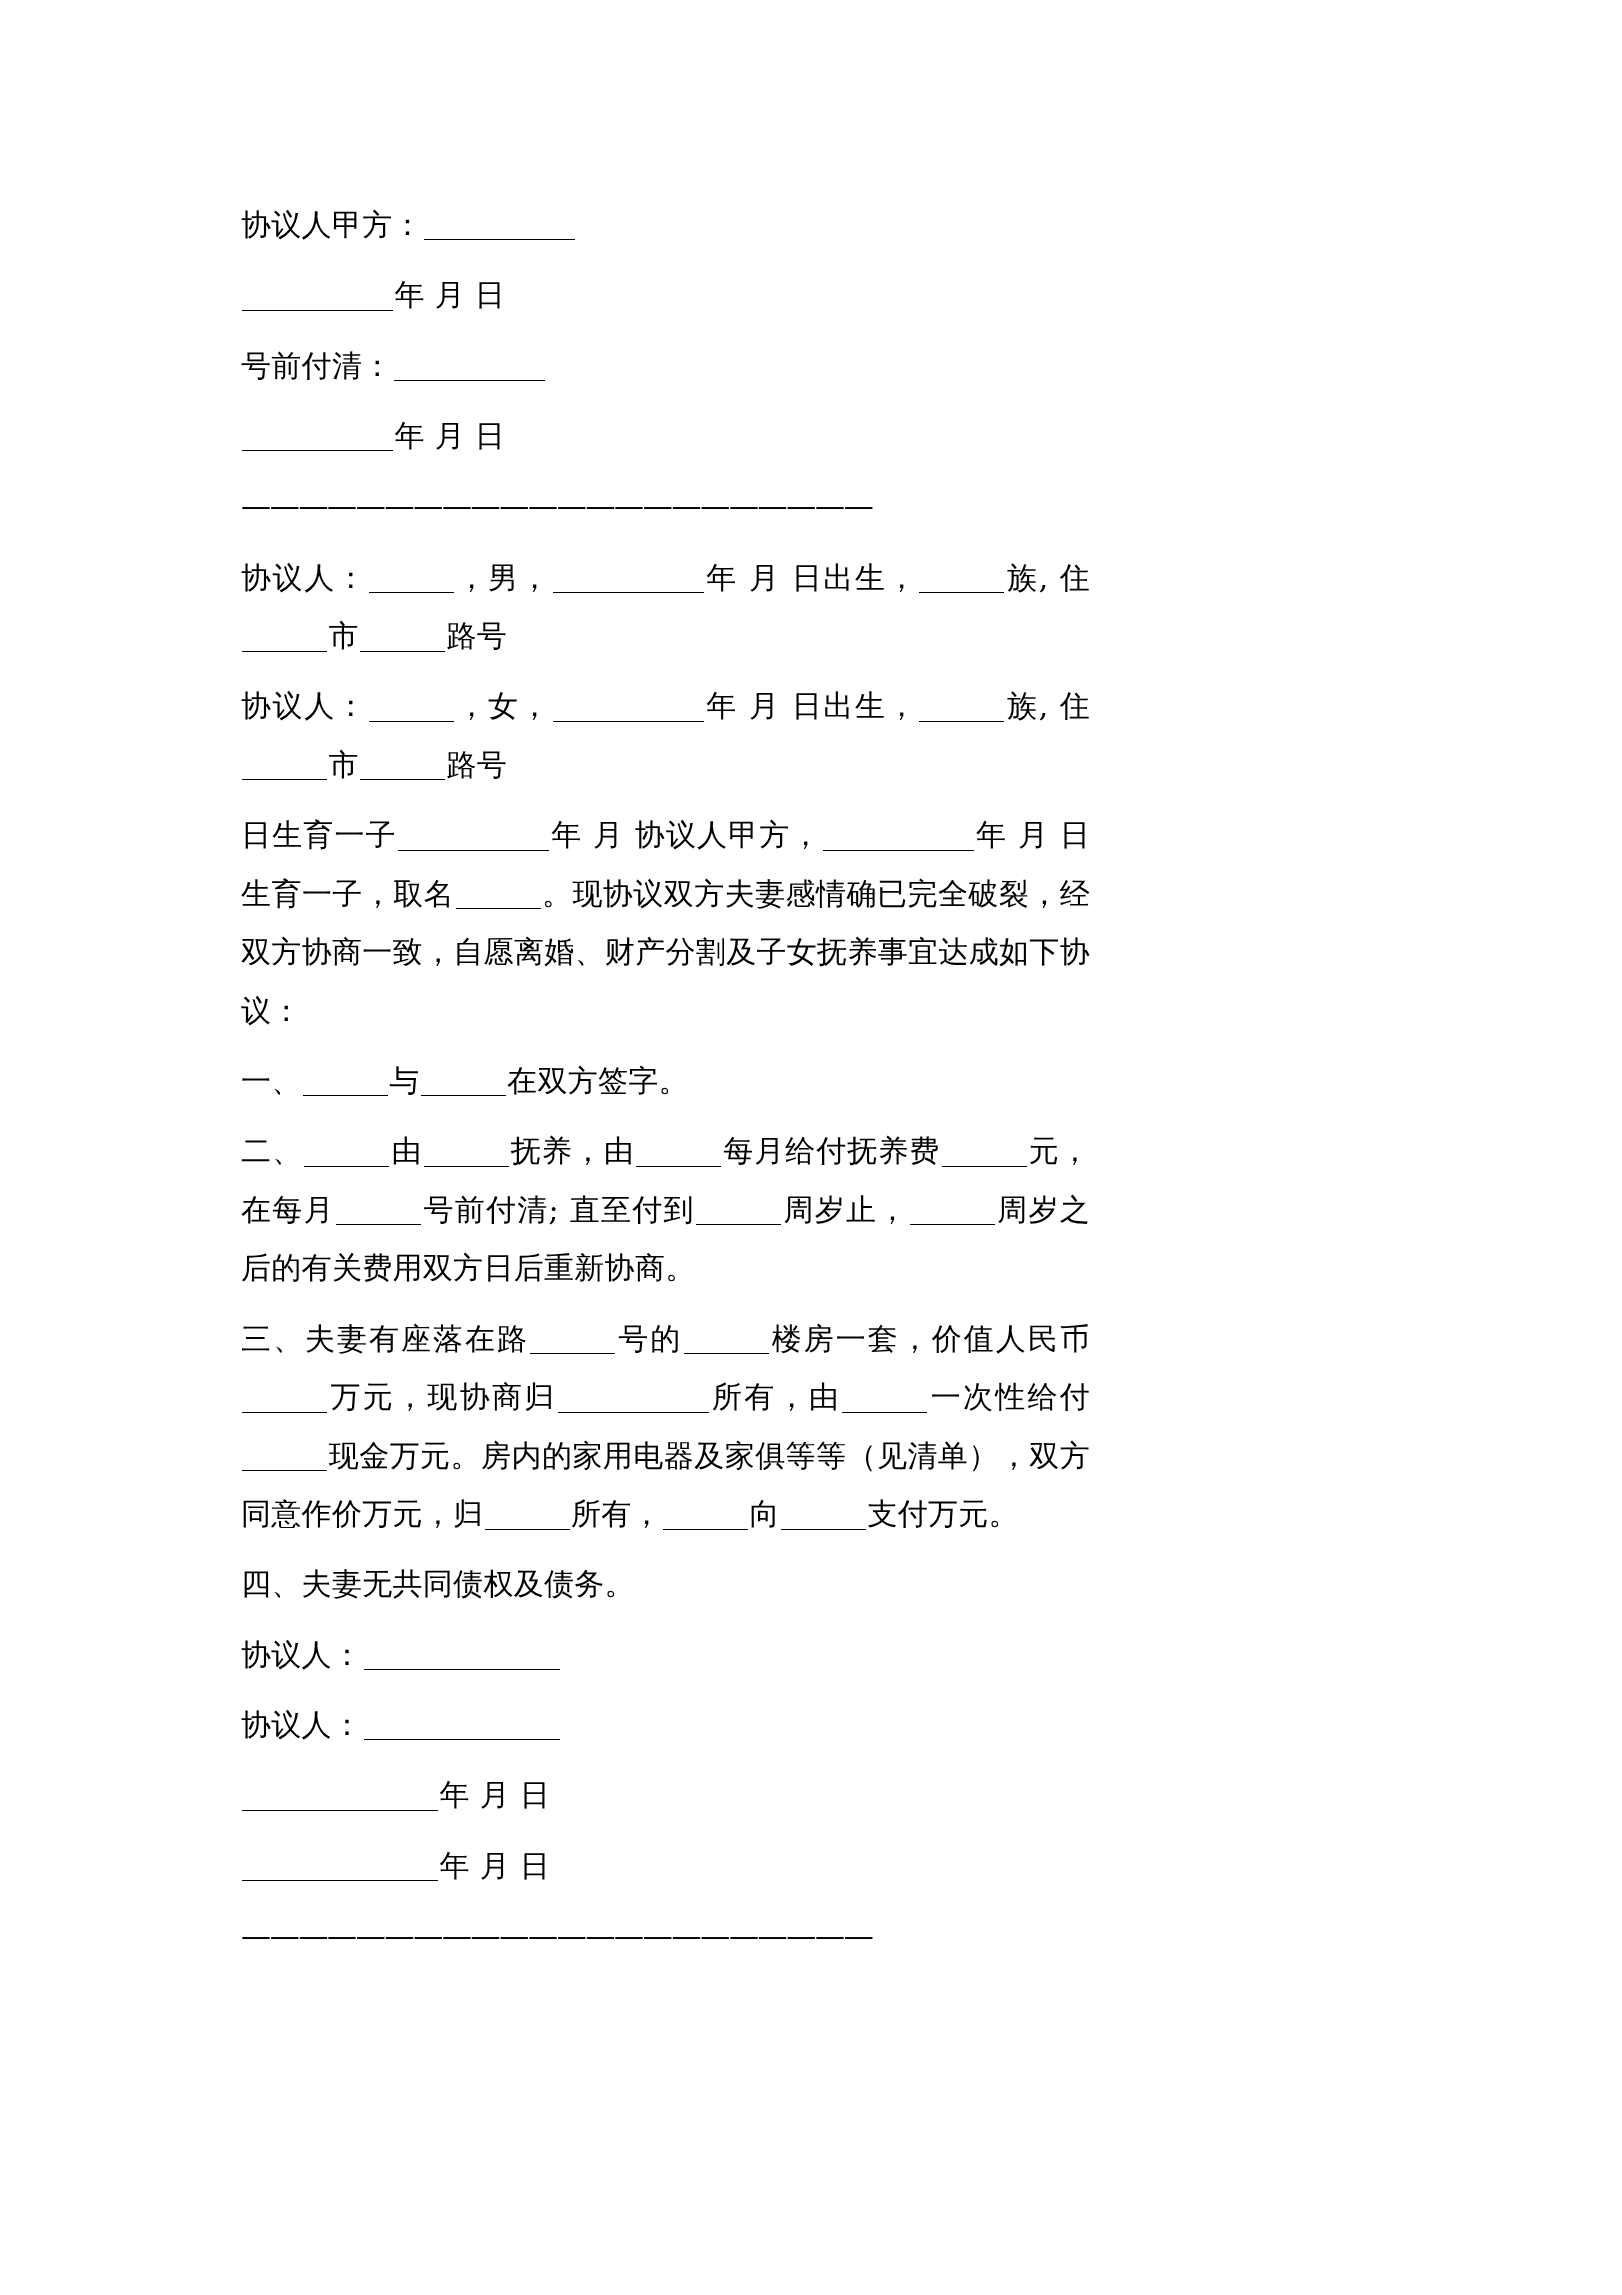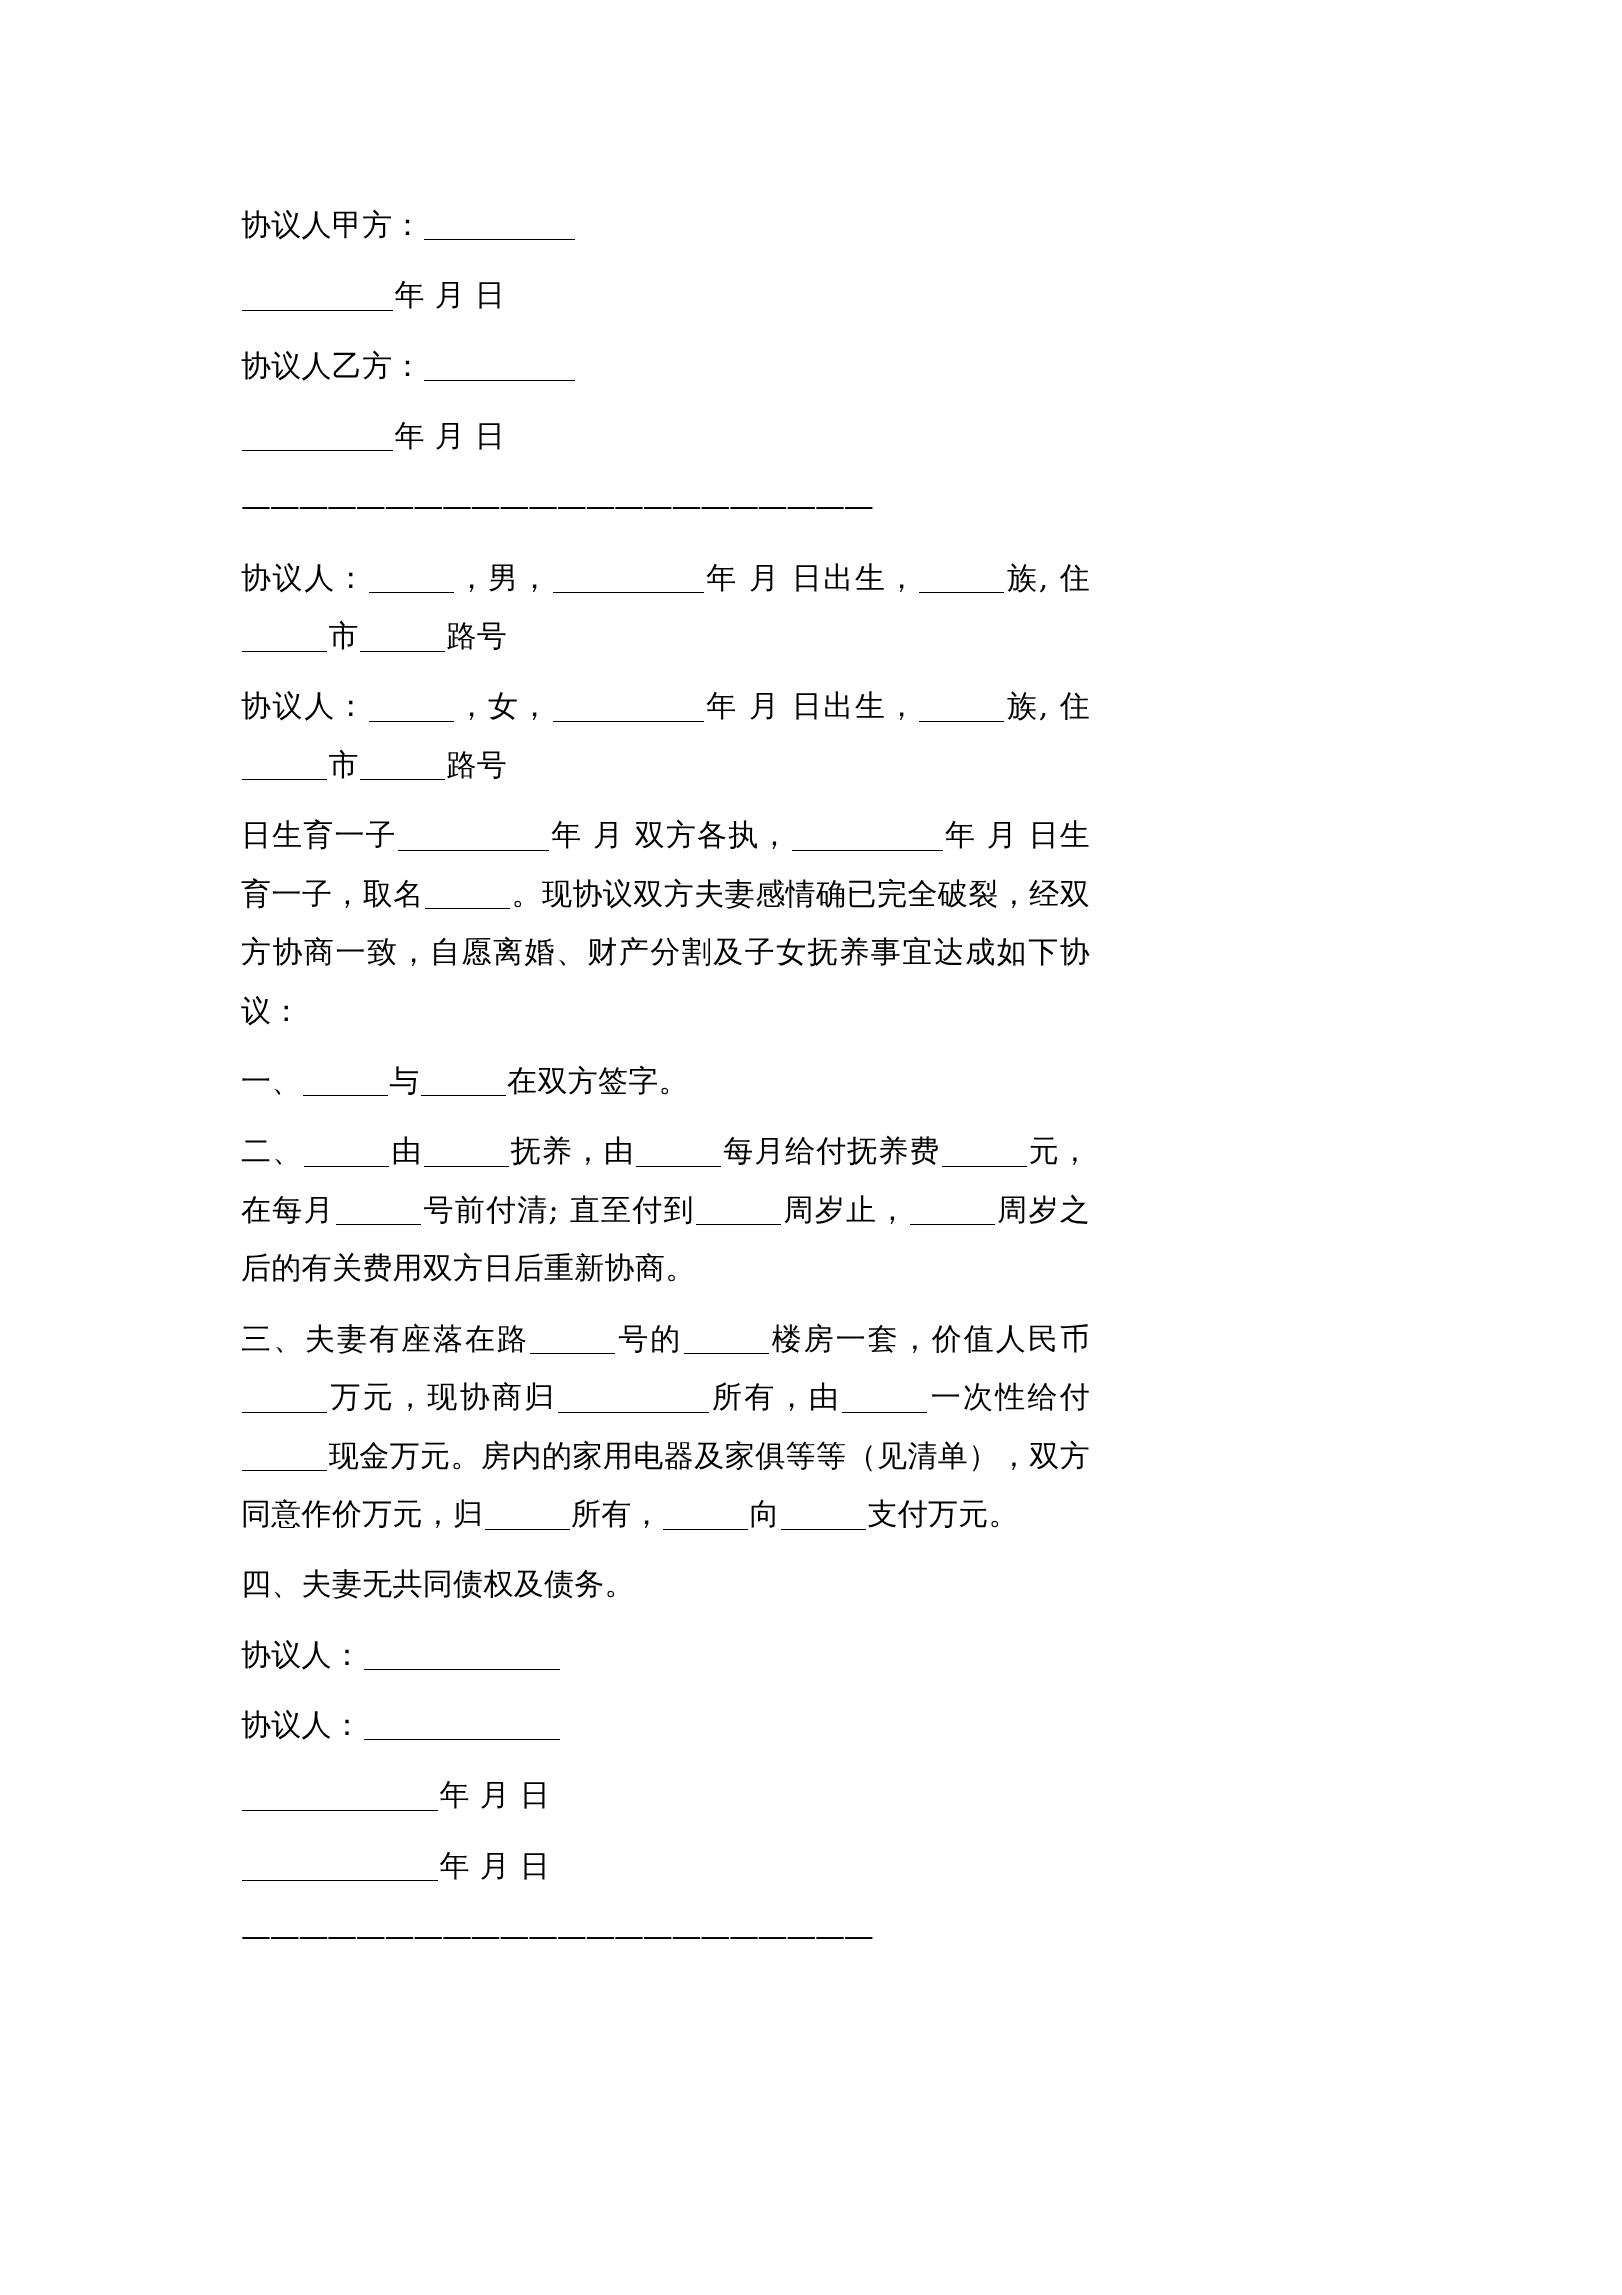--- a/index.html
+++ b/index.html
@@ -57,39 +57,39 @@
 
     <p class="para">
       <span>协议人甲方：</span><span class="blank b-xl"></span>
     </p>
 
     <p class="para">
       <span class="blank b-xl"></span><span>年    月    日</span>
     </p>
 
     <p class="para">
-      <span>协议人乙方：</span><span class="blank b-xl"></span>
+      <span>号前付清：</span><span class="blank b-xl"></span>
     </p>
 
     <p class="para">
       <span class="blank b-xl"></span><span>年    月    日</span>
     </p>
 
     <p class="hr-dashes">——————————————————————</p>
 
     <p class="para">
       <span>协议人：</span><span class="blank b-m"></span><span>，男，</span><span class="blank b-xl"></span><span>年    月   日出生，</span><span class="blank b-m"></span><span>族, 住</span><span class="blank b-m"></span><span>市</span><span class="blank b-m"></span><span>路号</span>
     </p>
 
     <p class="para">
       <span>协议人：</span><span class="blank b-m"></span><span>，女，</span><span class="blank b-xl"></span><span>年    月   日出生，</span><span class="blank b-m"></span><span>族, 住</span><span class="blank b-m"></span><span>市</span><span class="blank b-m"></span><span>路号</span>
     </p>
 
     <p class="para">
-      <span>日生育一子</span><span class="blank b-xl"></span><span>年       月   双方各执，</span><span class="blank b-xl"></span><span>年    月   日生育一子，取名</span><span class="blank b-m"></span><span>。现协议双方夫妻感情确已完全破裂，经双方协商一致，自愿离婚、财产分割及子女抚养事宜达成如下协议：</span>
+      <span>日生育一子</span><span class="blank b-xl"></span><span>年       月   协议人甲方，</span><span class="blank b-xl"></span><span>年    月   日生育一子，取名</span><span class="blank b-m"></span><span>。现协议双方夫妻感情确已完全破裂，经双方协商一致，自愿离婚、财产分割及子女抚养事宜达成如下协议：</span>
     </p>
 
     <p class="para">
       <span>一、</span><span class="blank b-m"></span><span>与</span><span class="blank b-m"></span><span>在双方签字。</span>
     </p>
 
     <p class="para">
       <span>二、</span><span class="blank b-m"></span><span>由</span><span class="blank b-m"></span><span>抚养，由</span><span class="blank b-m"></span><span>每月给付抚养费</span><span class="blank b-m"></span><span>元，在每月</span><span class="blank b-m"></span><span>号前付清; 直至付到</span><span class="blank b-m"></span><span>周岁止，</span><span class="blank b-m"></span><span>周岁之后的有关费用双方日后重新协商。</span>
     </p>
 

